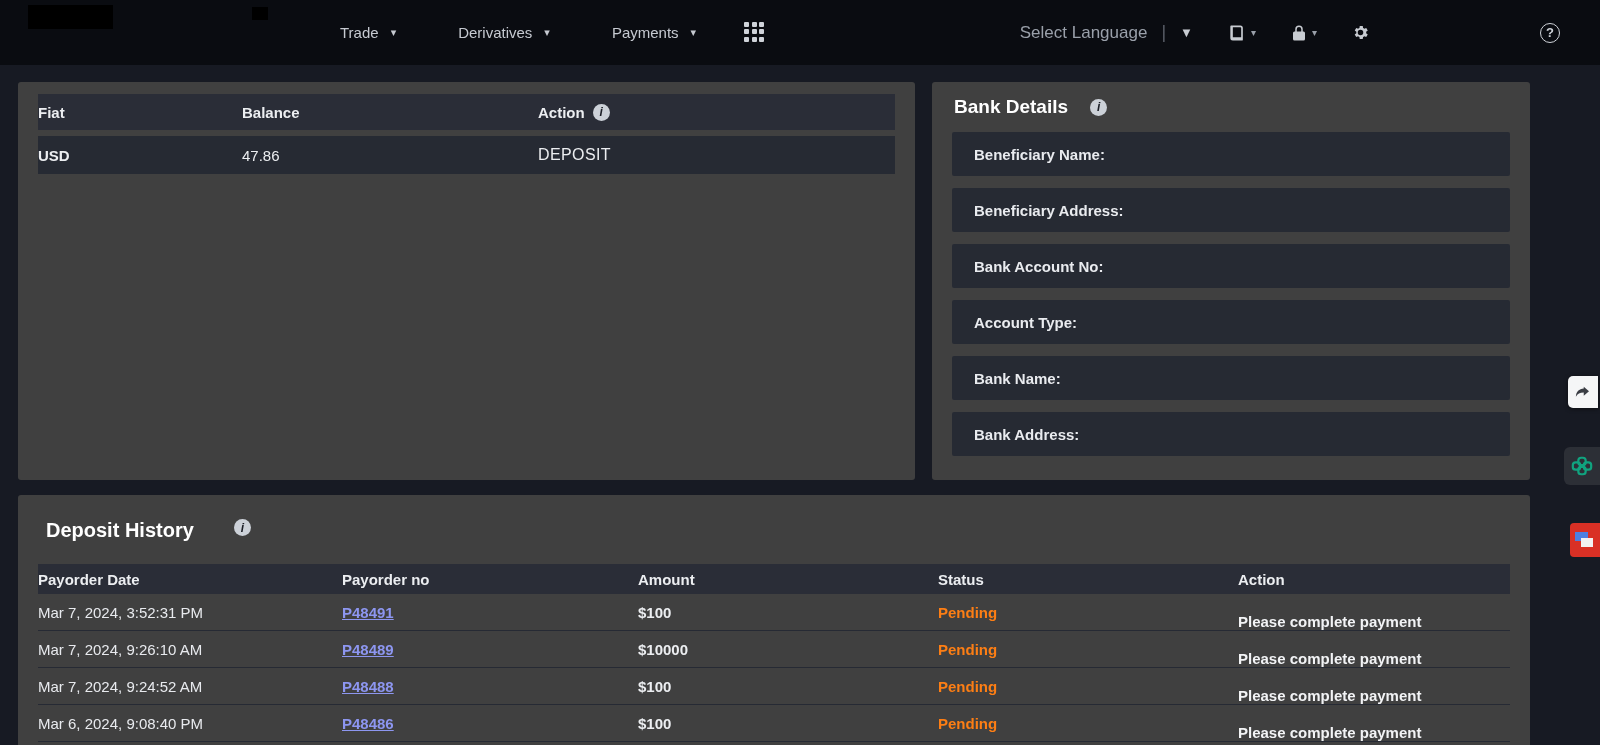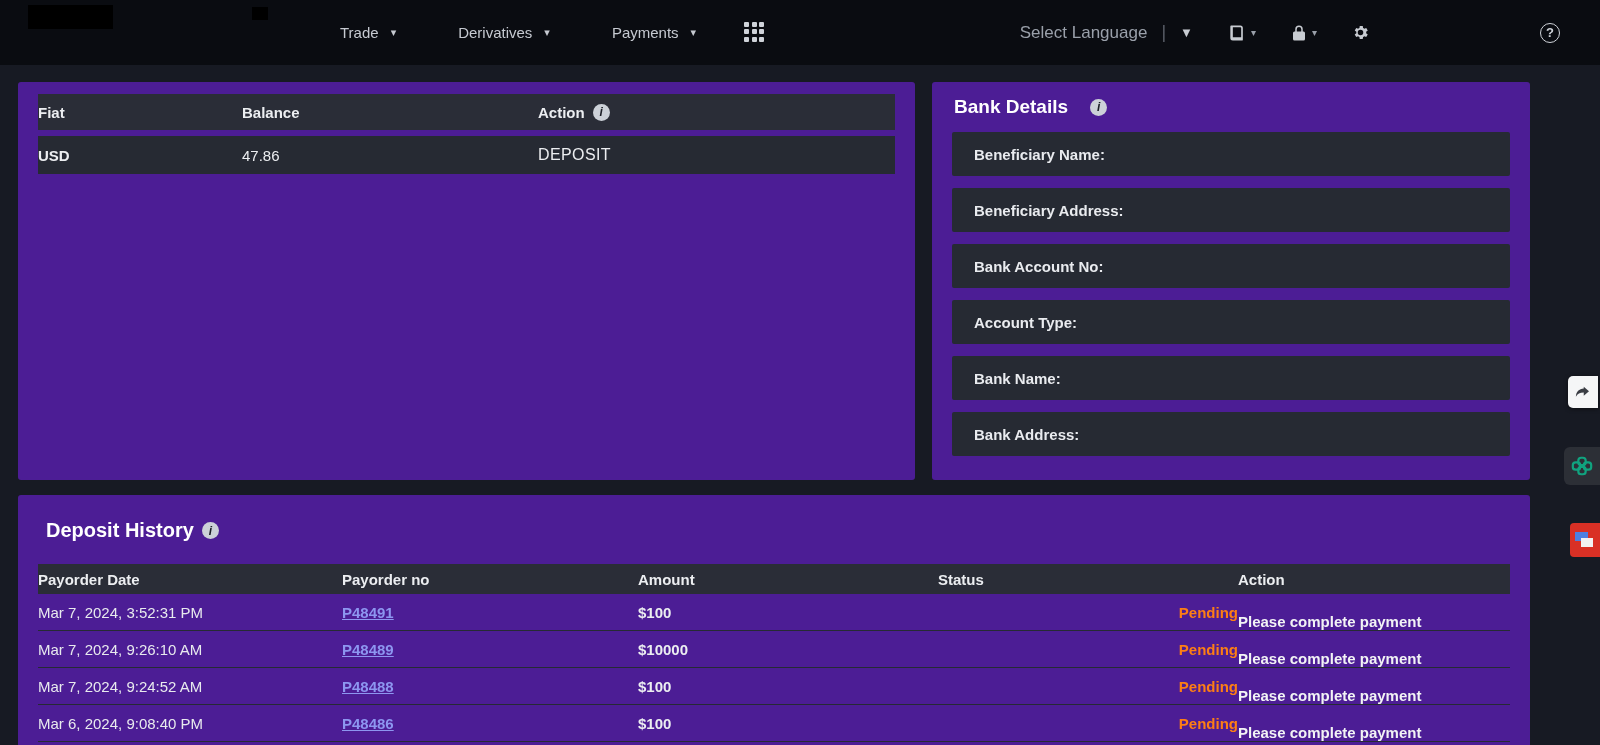--- a/index.html
+++ b/index.html
@@ -37,21 +37,21 @@
   .hdr-icon svg { display:block; }
   .hdr-caret { color:#9aa0aa; font-size:10px; }
   .help-btn {
     margin-left:150px;
     width:20px; height:20px; border:1.5px solid #cfd3d9; border-radius:50%;
     display:flex; align-items:center; justify-content:center;
     color:#cfd3d9; font-size:13px; font-weight:bold; cursor:pointer;
   }
 
   
-  .card { position:absolute; background:#4c1d95; border-radius:3px; }
+  .card { position:absolute; background:#404040; border-radius:3px; }
   .card-fiat { left:18px; top:82px; width:897px; height:398px; padding:12px 20px; }
   .card-bank { left:932px; top:82px; width:598px; height:398px; padding:14px 20px; }
   .card-history { left:18px; top:495px; width:1512px; height:340px; padding:16px 20px; }
 
   
   .fiat-grid { display:grid; grid-template-columns:204px 296px 1fr; align-items:center; }
   .fiat-head { background:#2a2d37; height:36px; padding:0; }
   .fiat-head > div { padding-left:0; font-size:15px; font-weight:bold; color:#eceef1; display:flex; align-items:center; gap:8px; }
   .fiat-row { background:#262a33; height:38px; margin-top:6px; font-size:15px; }
   .fiat-grid > div:first-child { padding-left:0; }
@@ -73,29 +73,29 @@
   .bank-title-row { display:flex; align-items:center; gap:22px; padding-left:2px; margin-bottom:14px; }
   .bank-title { font-size:19px; font-weight:bold; color:#fff; }
   .bank-field {
     background:#262a33; height:44px; border-radius:2px;
     display:flex; align-items:center; padding-left:22px;
     font-size:15px; font-weight:bold; color:#e9ebef;
     margin-bottom:12px;
   }
 
   
-  .hist-title-row { display:flex; align-items:center; gap:8px; padding-left:8px; margin-bottom:22px; margin-top:8px; }
+  .hist-title-row { display:flex; gap:40px; padding-left:8px; margin-bottom:22px; margin-top:8px; }
   .hist-title { font-size:20px; font-weight:bold; color:#fff; }
   .hist-grid { display:grid; grid-template-columns:304px 296px 300px 300px 1fr; align-items:center; }
   .hist-head { background:#2a2d37; height:30px; font-size:15px; font-weight:bold; color:#eceef1; }
   .hist-row { height:37px; font-size:15px; border-bottom:1px solid #262a34; }
   .hist-cell-date { color:#e8eaee; }
   .hist-cell-link { color:#8d96f0; text-decoration:underline; font-weight:600; cursor:pointer; display:inline-block; }
   .hist-cell-amount { color:#eceef1; font-weight:600; }
-  .hist-cell-status { color:#fd7e14; font-weight:600;text-align:right; }
+  .hist-cell-status { color:#fd7e14; font-weight:600; }
   .hist-cell-action { color:#f2f3f5; font-weight:bold;margin-top:19px; }
 
   
   .float-btn { position:absolute; cursor:pointer; display:flex; align-items:center; justify-content:center; }
   .share-btn { right:2px; top:376px; width:30px; height:32px; background:#f5f6f7; border-radius:5px 0 0 5px; box-shadow:0 1px 4px rgba(0,0,0,.5); }
   .gpt-btn { right:0px; top:447px; width:36px; height:38px; background:#2c2f36; border-radius:6px 0 0 6px; }
   .ext-btn { right:0px; top:523px; width:30px; height:34px; background:#d93025; border-radius:4px 0 0 4px; position:absolute; }
   .ext-blue { position:absolute; left:5px; top:9px; width:13px; height:9px; background:#4e7fe0; }
   .ext-white { position:absolute; left:11px; top:15px; width:12px; height:9px; background:#f2f2f2; }
 </style>

